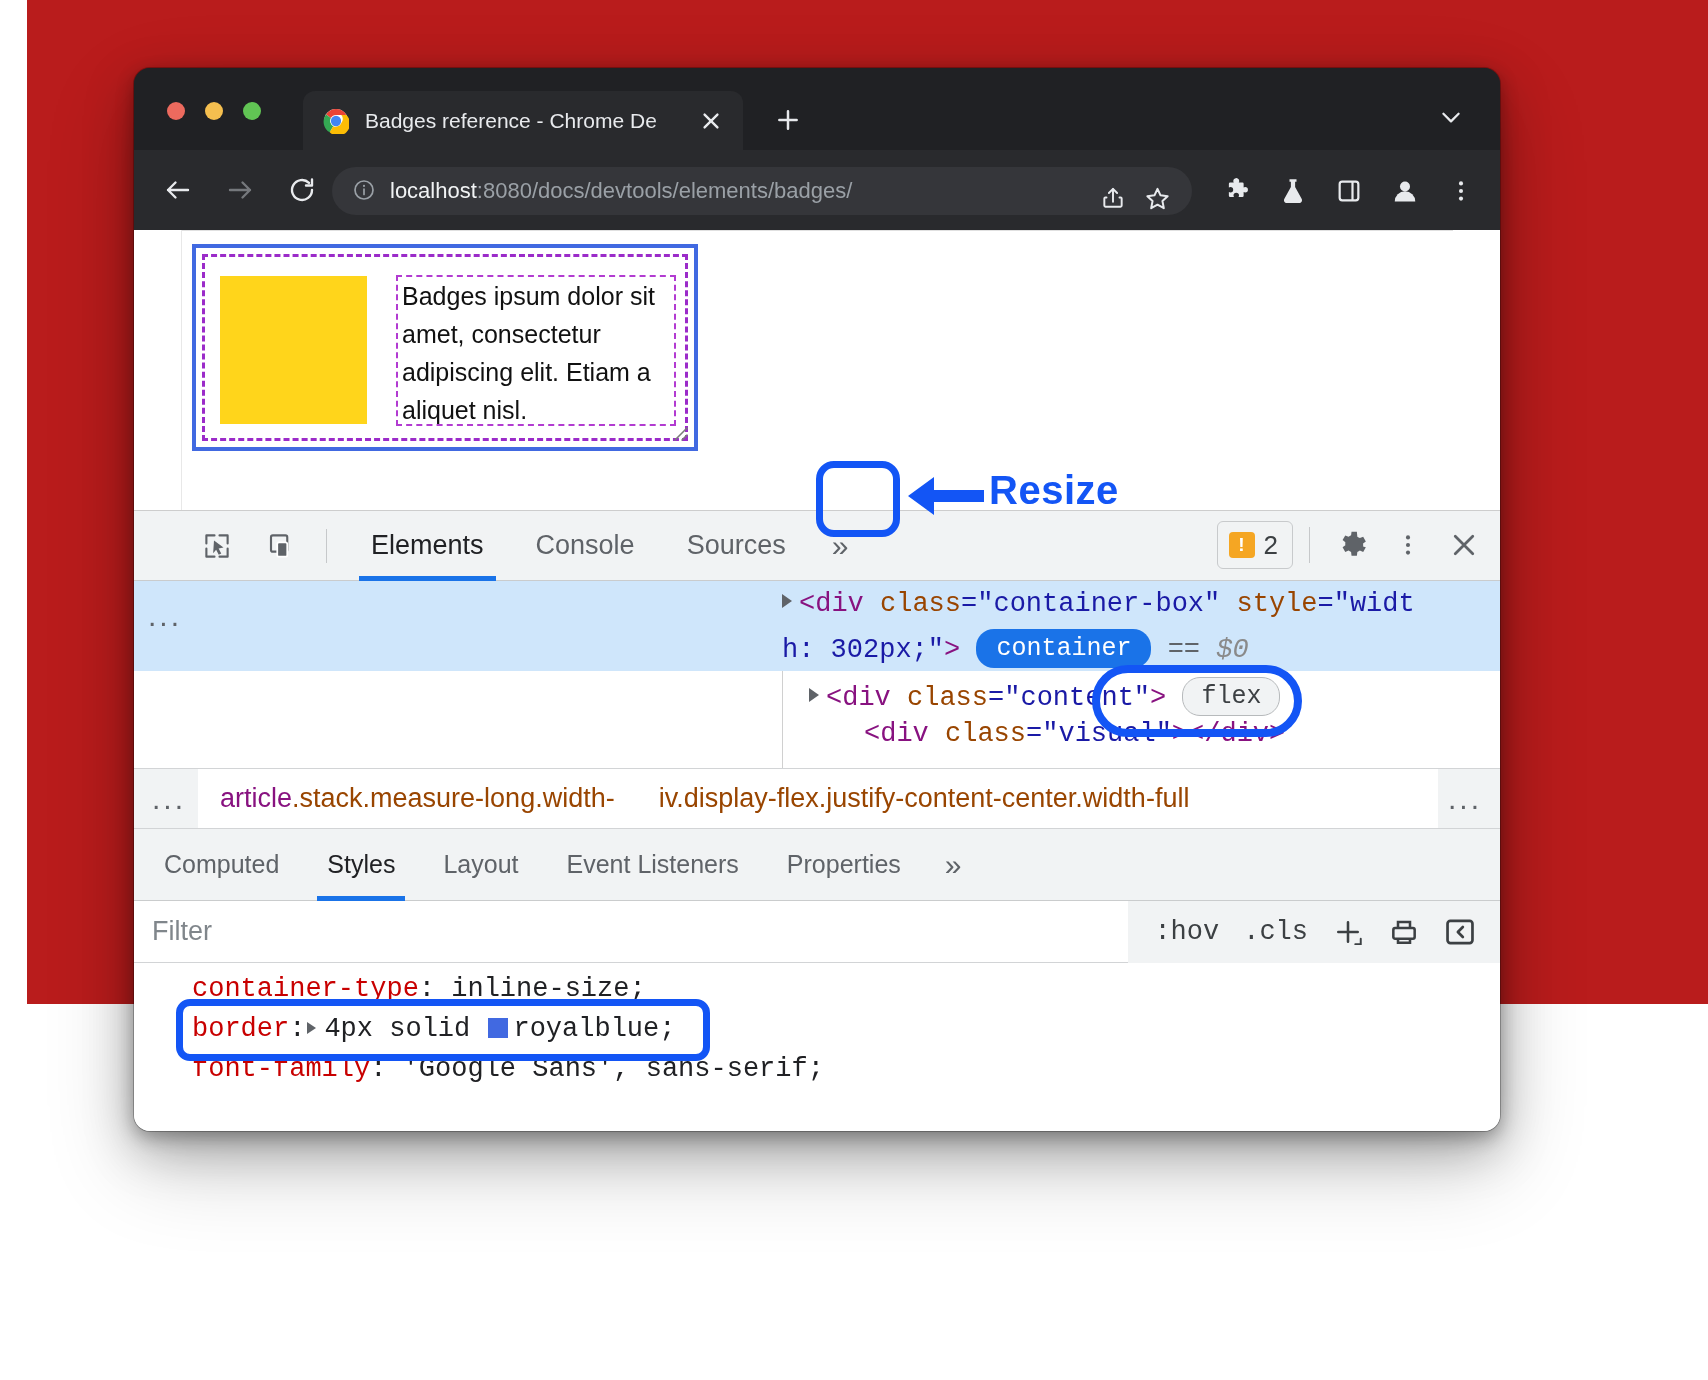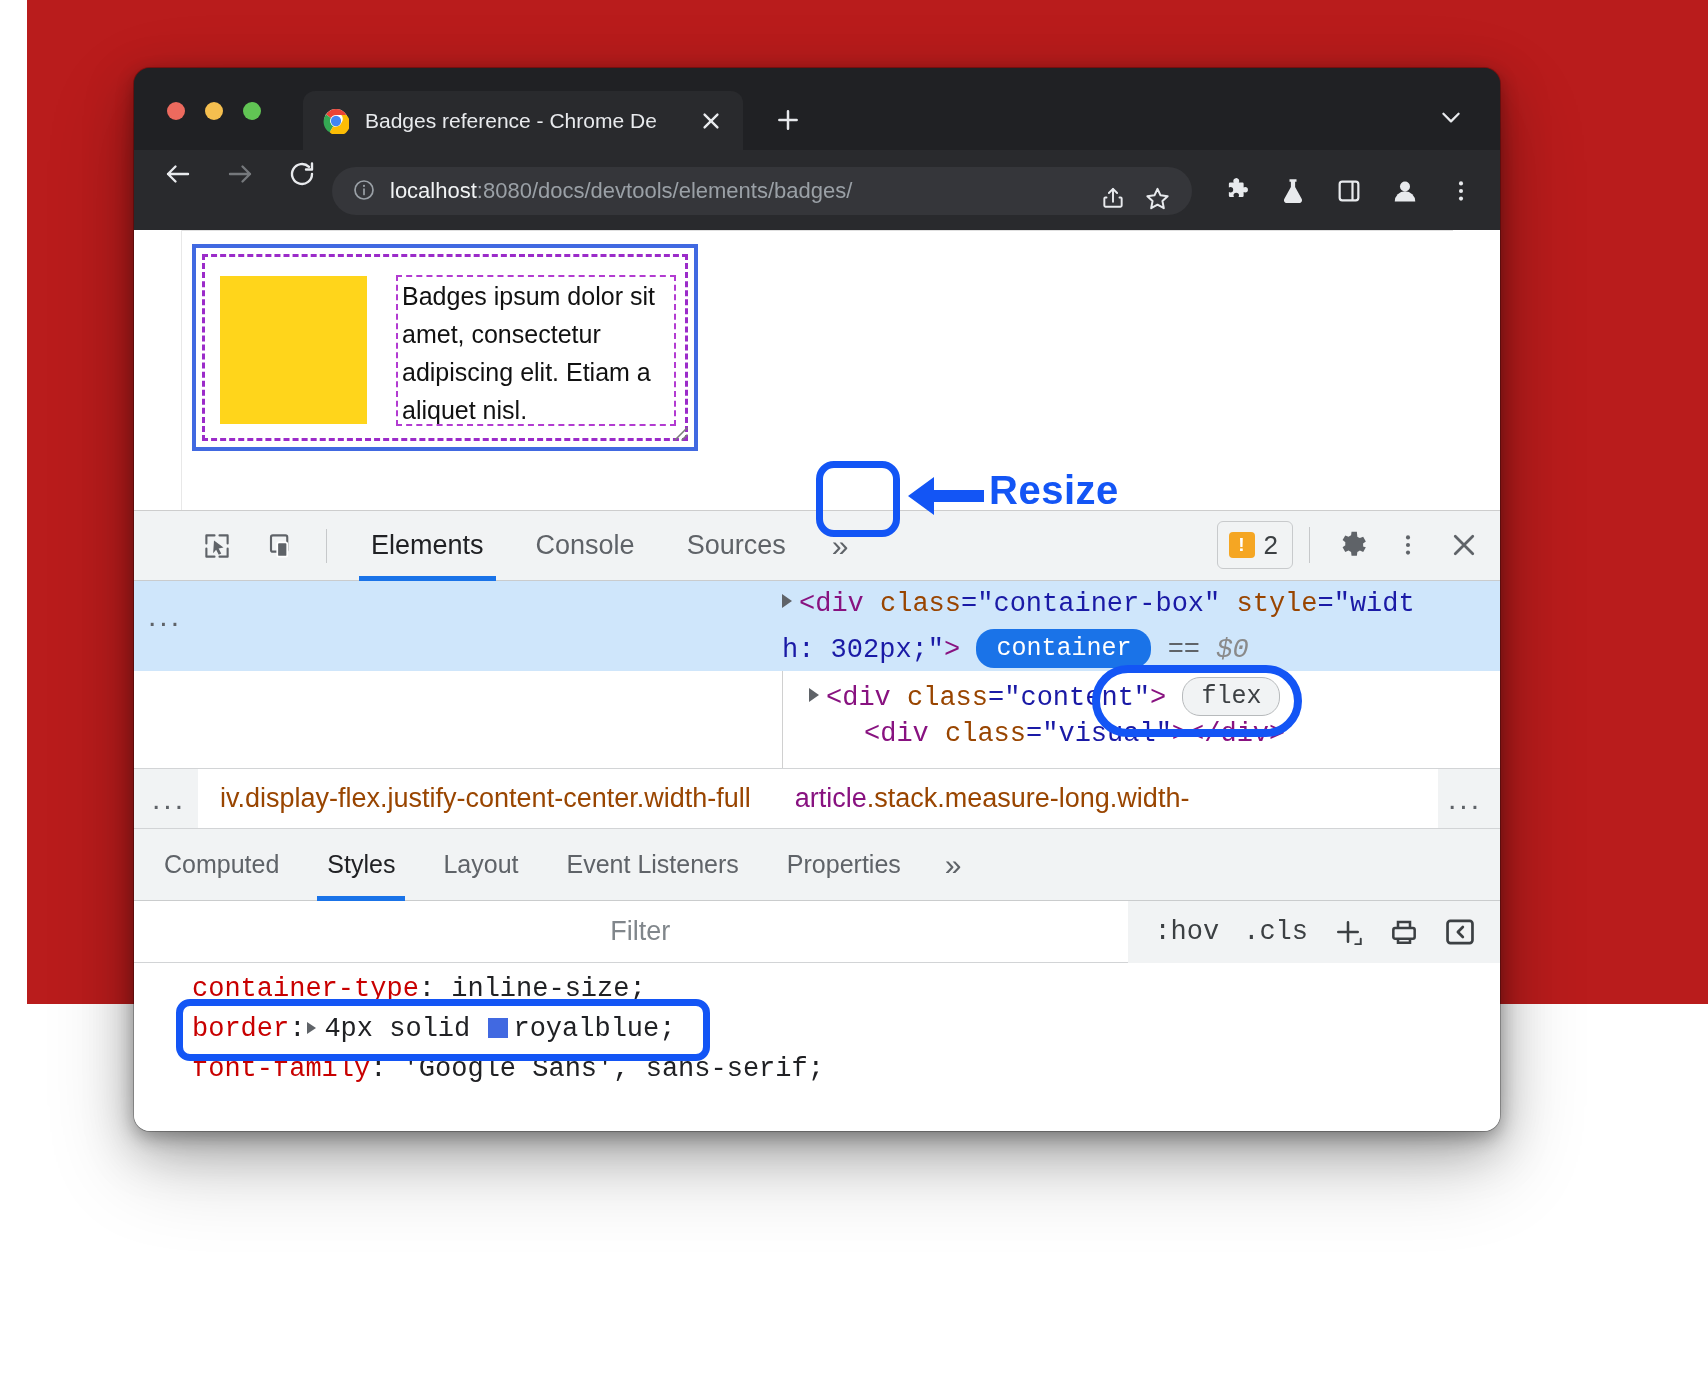--- a/index.html
+++ b/index.html
@@ -88,21 +88,21 @@
     right: 32px; top: 32px;
     width: 34px; height: 34px;
     display: flex; align-items: center; justify-content: center;
   }
 
   
   .toolbar {
     position: relative;
     height: 80px;
     background: #292a2d;
-    display: flex; 
+    display: flex; align-items: center;
   }
   .nav-btn {
     width: 48px; height: 48px;
     margin-left: 14px;
     display: flex; align-items: center; justify-content: center;
     flex: none;
   }
   .nav-btn:first-child { margin-left: 20px; }
 
   .omnibox {
@@ -429,21 +429,20 @@
     border-bottom: 1px solid #d2d4d6;
   }
   .filter-input {
     flex: 1;
     border: none; outline: none;
     background: transparent;
     font-size: 27px;
     color: #202124;
     padding-left: 18px;
     font-family: "Liberation Sans", sans-serif;
-    text-align: center;
   }
   .filter-input::placeholder { color: #80868b; }
   .filter-actions {
     display: flex; align-items: center; gap: 4px;
     background: #f1f3f4;
     height: 62px;
     padding: 0 14px 0 16px;
   }
   .fa-text {
     font-family: "Liberation Mono", monospace;
@@ -713,22 +712,22 @@
         </div>
 
         <span class="code l3"><span class="tri"></span><span class="tag">&lt;div</span><span>&nbsp;</span><span class="attr">class</span><span class="val">=</span><span class="val">"content"</span><span class="punc">&gt;</span><span>&nbsp;</span><span class="badge-flex">flex</span></span>
 
         <span class="code l4"><span class="tag">&lt;div</span><span>&nbsp;</span><span class="attr">class</span><span class="val">=</span><span class="val">"visual"</span><span class="punc">&gt;</span><span class="tag">&lt;/div&gt;</span></span>
       </div>
 
       <div class="crumbs">
         <span class="crumb-dots">...</span>
         <div class="crumb-track">
+          <span class="crumb"><span class="c-el">article</span><span class="c-cls">.stack.measure-long.width-</span></span>
           <span class="crumb"><span class="c-cls">iv.display-flex.justify-content-center.width-full</span></span>
-          <span class="crumb"><span class="c-el">article</span><span class="c-cls">.stack.measure-long.width-</span></span>
         </div>
         <span class="crumb-right-dots">...</span>
       </div>
 
       <div class="styles-tabbar">
         <div class="st-tab">
             <span>Computed</span>
           </div>
         <div class="st-tab active">
             <span>Styles</span>

